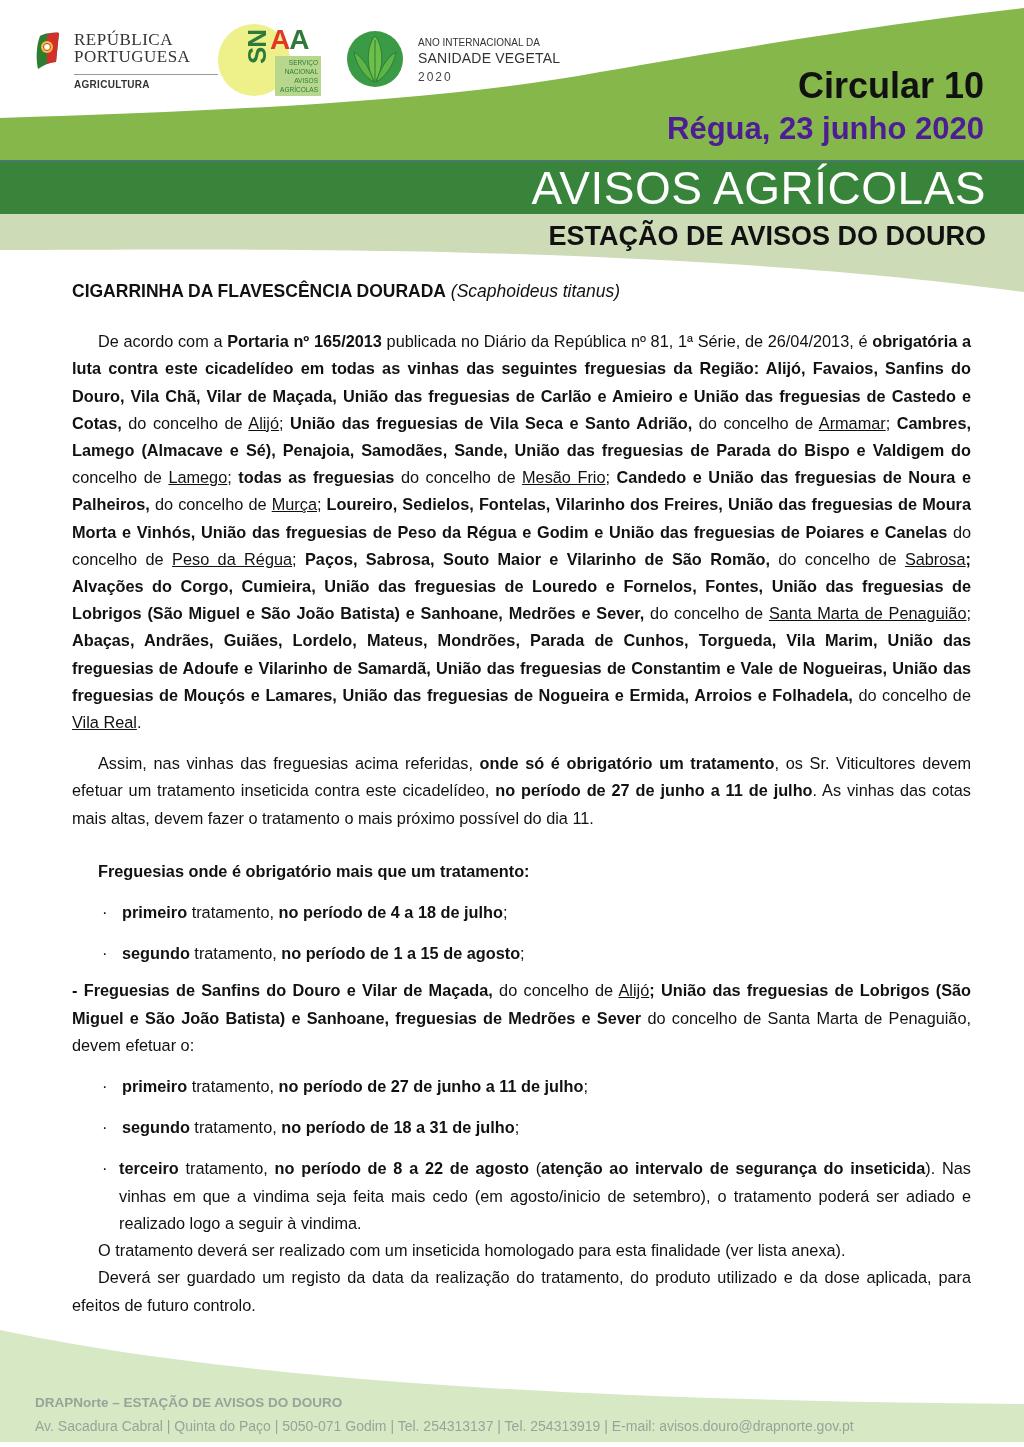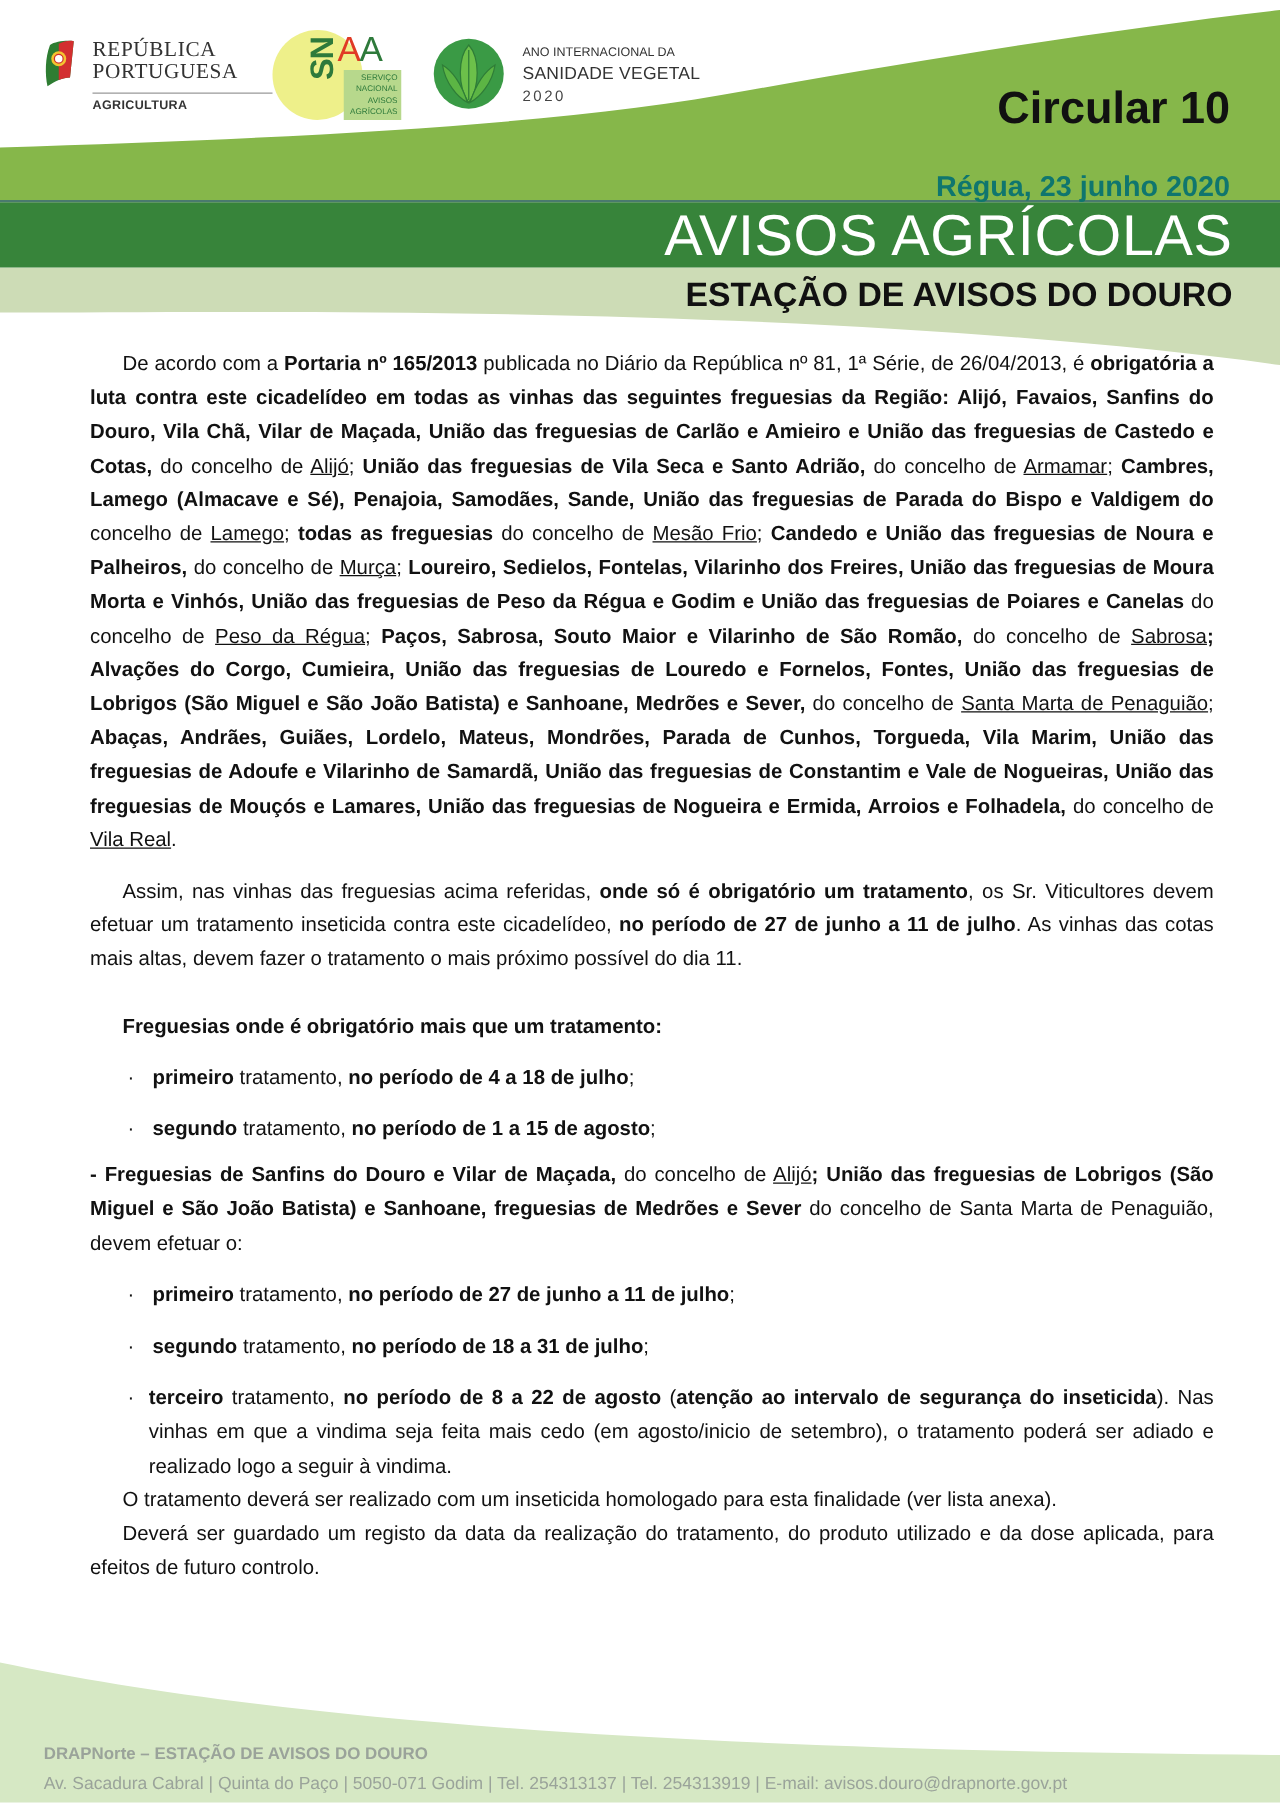--- a/index.html
+++ b/index.html
@@ -10,33 +10,33 @@
   
   .logo-rp { left:34px; top:30px; width:160px; height:62px; }
   .rp-flag { position:absolute; left:0; top:2px; width:26px; height:38px; }
   .rp-text1 { position:absolute; left:40px; top:1px; font-family:"Liberation Serif", serif; font-size:17px; letter-spacing:0.5px; color:#333; line-height:17px; white-space:nowrap; }
   .rp-line { position:absolute; left:40px; top:44px; width:144px; height:1px; background:#999; }
   .rp-text3 { position:absolute; left:40px; top:49px; font-size:10px; font-weight:bold; color:#333; letter-spacing:0.3px; }
 
   .logo-snaa { left:218px; top:24px; width:104px; height:74px; }
   .snaa-circle { position:absolute; left:0; top:0; width:72px; height:72px; border-radius:50%; background:#eef08a; }
   .snaa-sn { position:absolute; left:26px; top:40px; transform:rotate(-90deg); transform-origin:left top; font-size:26px; font-weight:bold; color:#2e7a3b; line-height:26px; letter-spacing:-1px; }
-  .snaa-aa { position:absolute; left:52px; top:2px; font-size:28px; font-weight:normal; line-height:28px; letter-spacing:-1px; }
+  .snaa-aa { position:absolute; left:52px; top:2px; font-size:28px; font-weight:bold; line-height:28px; letter-spacing:-1px; }
   .snaa-aa .a1 { color:#e03a25; } .snaa-aa .a2 { color:#2e7a3b; }
   .snaa-box { position:absolute; left:57px; top:32px; width:46px; height:40px; background:#b7d88c; font-size:6.5px; color:#2e7a3b; text-align:right; line-height:9px; padding-right:3px; box-sizing:border-box; padding-top:2px; }
 
   .logo-asv { left:346px; top:30px; width:240px; height:65px; }
   .asv-circle { position:absolute; left:0; top:0; width:58px; height:58px; }
   .asv-t1 { position:absolute; left:72px; top:7px; font-size:10px; color:#333; white-space:nowrap; }
   .asv-t2 { position:absolute; left:72px; top:20px; font-size:14px; font-weight:normal; color:#333; white-space:nowrap; letter-spacing:0.2px; }
   .asv-t3 { position:absolute; left:72px; top:40px; font-size:12px; color:#444; letter-spacing:2px; white-space:nowrap; }
 
   
   .circ-title { right:40px; top:66px; font-size:36px; font-weight:bold; color:#111; text-align:right; white-space:nowrap; line-height:40px; }
-  .circ-date { right:40px; top:112px; font-size:23px; font-weight:bold; color:#0f766e; text-align:right; white-space:nowrap; line-height:34px;margin-top:20px; }
+  .circ-date { right:40px; top:112px; font-size:31px; font-weight:bold; color:#4c1d95; text-align:right; white-space:nowrap; line-height:34px; }
   .avisos-title { right:38px; top:160px; font-size:46px; font-weight:normal; color:#ffffff; text-align:right; white-space:nowrap; line-height:56px; letter-spacing:0.5px; }
   .estacao-title { right:38px; top:218px; font-size:27px; font-weight:bold; color:#111; text-align:right; white-space:nowrap; line-height:36px; }
 
   
   .content { left:72px; top:278px; width:899px; font-size:16.3px; line-height:27.2px; color:#111; }
   .content p { margin:0; text-align:justify; }
   .content b { font-weight:bold; }
   .content u { text-decoration:underline;margin-top:20px; }
   .section-heading { font-size:17.5px; margin:0 0 23px 0 !important; }
   .indent { text-indent:26px; }
@@ -104,20 +104,21 @@
   <div class="asv-t2">SANIDADE VEGETAL</div>
   <div class="asv-t3">2020</div>
 </div>
 
 <div class="layer circ-title">Circular 10</div>
 <div class="layer circ-date">Régua, 23 junho 2020</div>
 <div class="layer avisos-title">AVISOS AGRÍCOLAS</div>
 <div class="layer estacao-title">ESTAÇÃO DE AVISOS DO DOURO</div>
 
 <div class="layer content">
+  <p class="section-heading"><b>CIGARRINHA DA FLAVESCÊNCIA DOURADA</b> <i>(Scaphoideus titanus)</i></p>
 
   <p class="indent"><span>De acordo com a </span><b>Portaria nº 165/2013</b><span> publicada no Diário da República nº 81, 1ª Série, de 26/04/2013, é </span><b>obrigatória a luta contra este cicadelídeo em todas as vinhas das seguintes freguesias da Região: Alijó, Favaios, Sanfins do Douro, Vila Chã, Vilar de Maçada, União das freguesias de Carlão e Amieiro e União das freguesias de Castedo e Cotas,</b><span> do concelho de </span><u>Alijó</u><span>; </span><b>União das freguesias de Vila Seca e Santo Adrião,</b><span> do concelho de </span><u>Armamar</u><span>; </span><b>Cambres, Lamego (Almacave e Sé), Penajoia, Samodães, Sande, União das freguesias de Parada do Bispo e Valdigem do</b><span> concelho de </span><u>Lamego</u><span>; </span><b>todas as freguesias</b><span> do concelho de </span><u>Mesão Frio</u><span>; </span><b>Candedo e União das freguesias de Noura e Palheiros,</b><span> do concelho de </span><u>Murça</u><span>; </span><b>Loureiro, Sedielos, Fontelas, Vilarinho dos Freires, União das freguesias de Moura Morta e Vinhós, União das freguesias de Peso da Régua e Godim e União das freguesias de Poiares e Canelas</b><span> do concelho de </span><u>Peso da Régua</u><span>; </span><b>Paços, Sabrosa, Souto Maior e Vilarinho de São Romão,</b><span> do concelho de </span><u>Sabrosa</u><b>; Alvações do Corgo, Cumieira, União das freguesias de Louredo e Fornelos, Fontes, União das freguesias de Lobrigos (São Miguel e São João Batista) e Sanhoane, Medrões e Sever,</b><span> do concelho de </span><u>Santa Marta de Penaguião</u><span>; </span><b>Abaças, Andrães, Guiães, Lordelo, Mateus, Mondrões, Parada de Cunhos, Torgueda, Vila Marim, União das freguesias de Adoufe e Vilarinho de Samardã, União das freguesias de Constantim e Vale de Nogueiras, União das freguesias de Mouçós e Lamares, União das freguesias de Nogueira e Ermida, Arroios e Folhadela,</b><span> do concelho de </span><u>Vila Real</u><span>.</span></p>
 
   <p class="indent gap-s"><span>Assim, nas vinhas das freguesias acima referidas, </span><b>onde só é obrigatório um tratamento</b><span>, os Sr. Viticultores devem efetuar um tratamento inseticida contra este cicadelídeo, </span><b>no período de 27 de junho a 11 de julho</b><span>. As vinhas das cotas mais altas, devem fazer o tratamento o mais próximo possível do dia 11.</span></p>
 
   <p class="indent gap-m"><b>Freguesias onde é obrigatório mais que um tratamento:</b></p>
 
 
   <p class="bullet" style="margin-top:14px"><span class="dot">·</span><b>primeiro</b><span> tratamento, </span><b>no período de 4 a 18 de julho</b><span>;</span></p>
 

